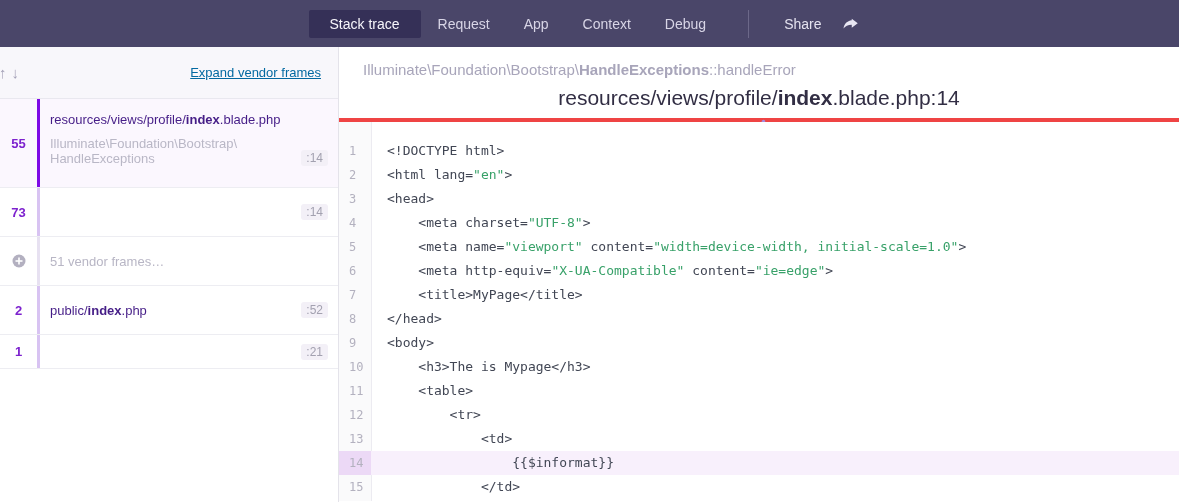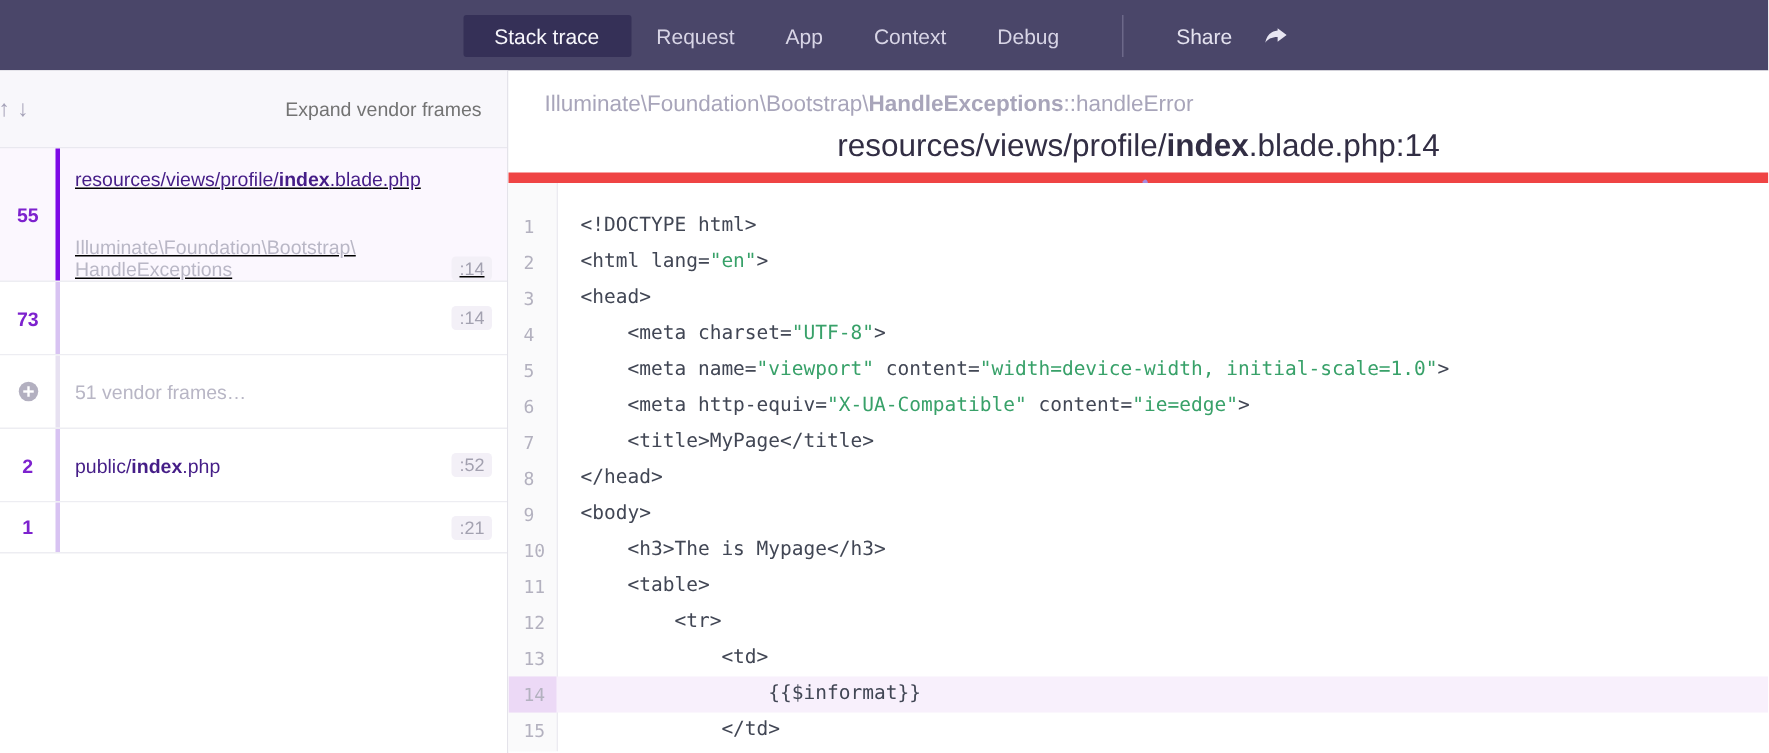--- a/index.html
+++ b/index.html
@@ -28,22 +28,22 @@
   .mainpanel { flex:1; background:#fff; min-width:0; }
 
   
   .sb-header {
     height:52px; background:#f8f7fb; border-bottom:1px solid #e9e8ef;
     display:flex; align-items:center;
   }
   .sb-arrows { margin-left:-5px; color:#a5a2b8; font-size:15px; display:flex; gap:5px; padding-left:4px; }
   .sb-arrows span { cursor:pointer; }
   .sb-expand {
-    margin-left:auto; margin-right:17px; color:#737373; font-size:13px;
-    cursor:pointer;
+    margin-left:auto; margin-right:17px; color:#0369a1; font-size:13px;
+    text-decoration:underline; cursor:pointer;
   }
   .frame { display:flex; border-bottom:1px solid #ededf2; background:#fff; }
   .frame.selected { background:#fbf7fe; }
   .numcol { width:37px; flex-shrink:0; display:flex; align-items:center; justify-content:center; }
   .framenum { color:#7d22ce; font-size:13px; font-weight:600; }
   .bar { width:3px; flex-shrink:0; background:#d8c3f2; }
   .bar.hot { background:var(--accent,#7d0ae6); }
   .bar.ghost { background:#e7e1f1; }
   .fcontent { flex:1; padding:0 10px 0 10px; display:flex; flex-direction:column; justify-content:center; min-width:0; }
   .fpath { font-size:13px; color:#451d87; }
@@ -52,24 +52,24 @@
   .fclass { flex:1; color:#b9b7c6; font-size:13px; line-height:15px; }
   .fclass span { display:block; }
   .badge {
     background:#f3f0f7; color:#a3a1b0; font-size:12px; border-radius:3px;
     padding:1px 5px; flex-shrink:0;
   }
   .rowflex { display:flex; align-items:center; }
   .rowflex .fpath { flex:1; }
   .vendor-label { flex:1; color:#b8b6c5; font-size:13px; }
   .h89 { height:89px; } .h49 { height:49px; } .h34 { height:34px; }
-  .f55 .fcontent { justify-content:space-between; padding-top:13px;text-decoration:underline; }
-
-  
-  .main-header { height:75px; border-bottom:7px solid #ef4444; padding:14px 24px 0 24px; }
+  .f55 .fcontent { justify-content:flex-start; padding-top:13px; }
+
+  
+  .main-header { height:75px; border-bottom:4px solid #ef4444; padding:14px 24px 0 24px; }
   .method-line { font-size:15px; color:#a8a5ba; }
   .method-line .cls { font-weight:600; }
   .file-line { margin-top:8px; font-size:21px; color:#322e44; display:flex; align-items:center; gap:8px;flex-direction:column; }
   .mainfile { white-space:nowrap; }
   .pencil { cursor:pointer; display:flex; }
 
   
   .code-area {
     position:relative; height:379px; overflow:hidden;
     background:linear-gradient(to right, #fafafb 32px, #ffffff 32px);

